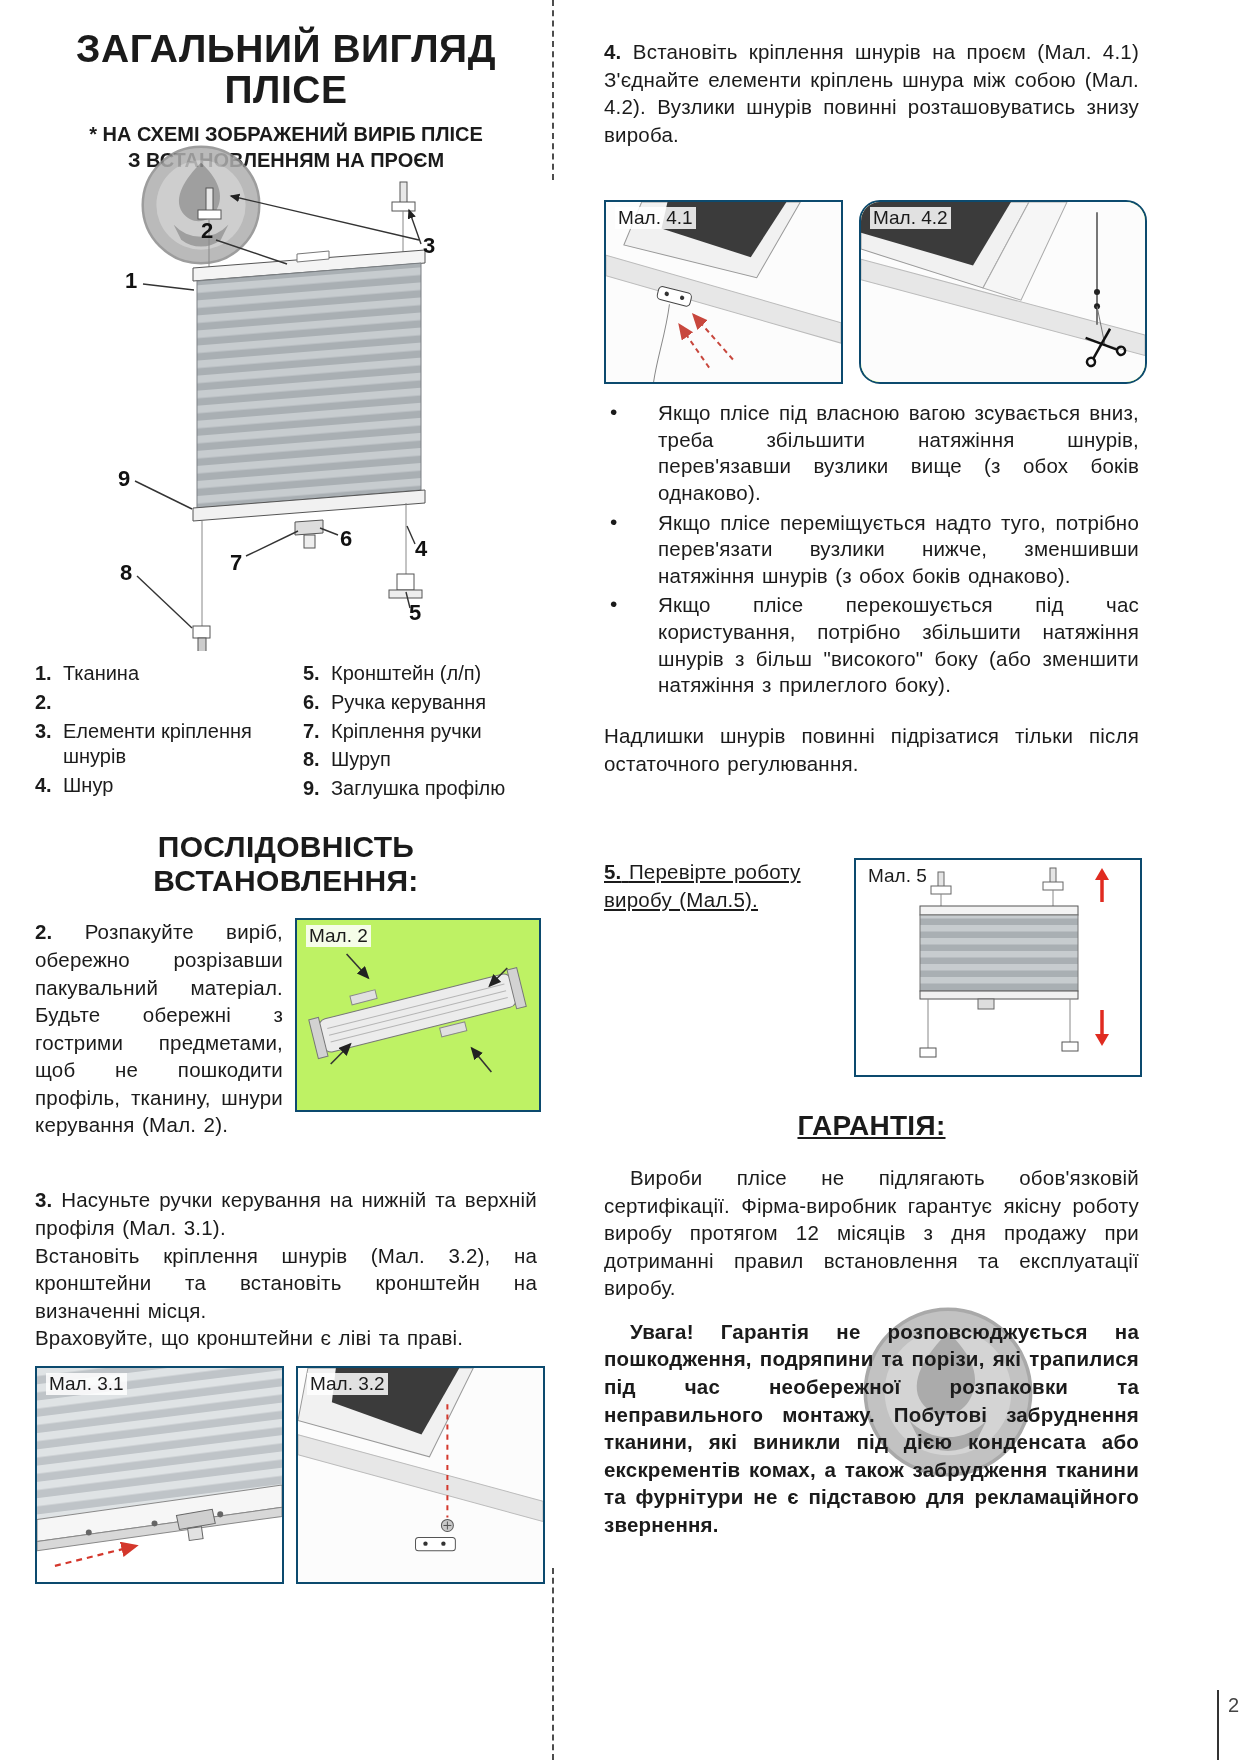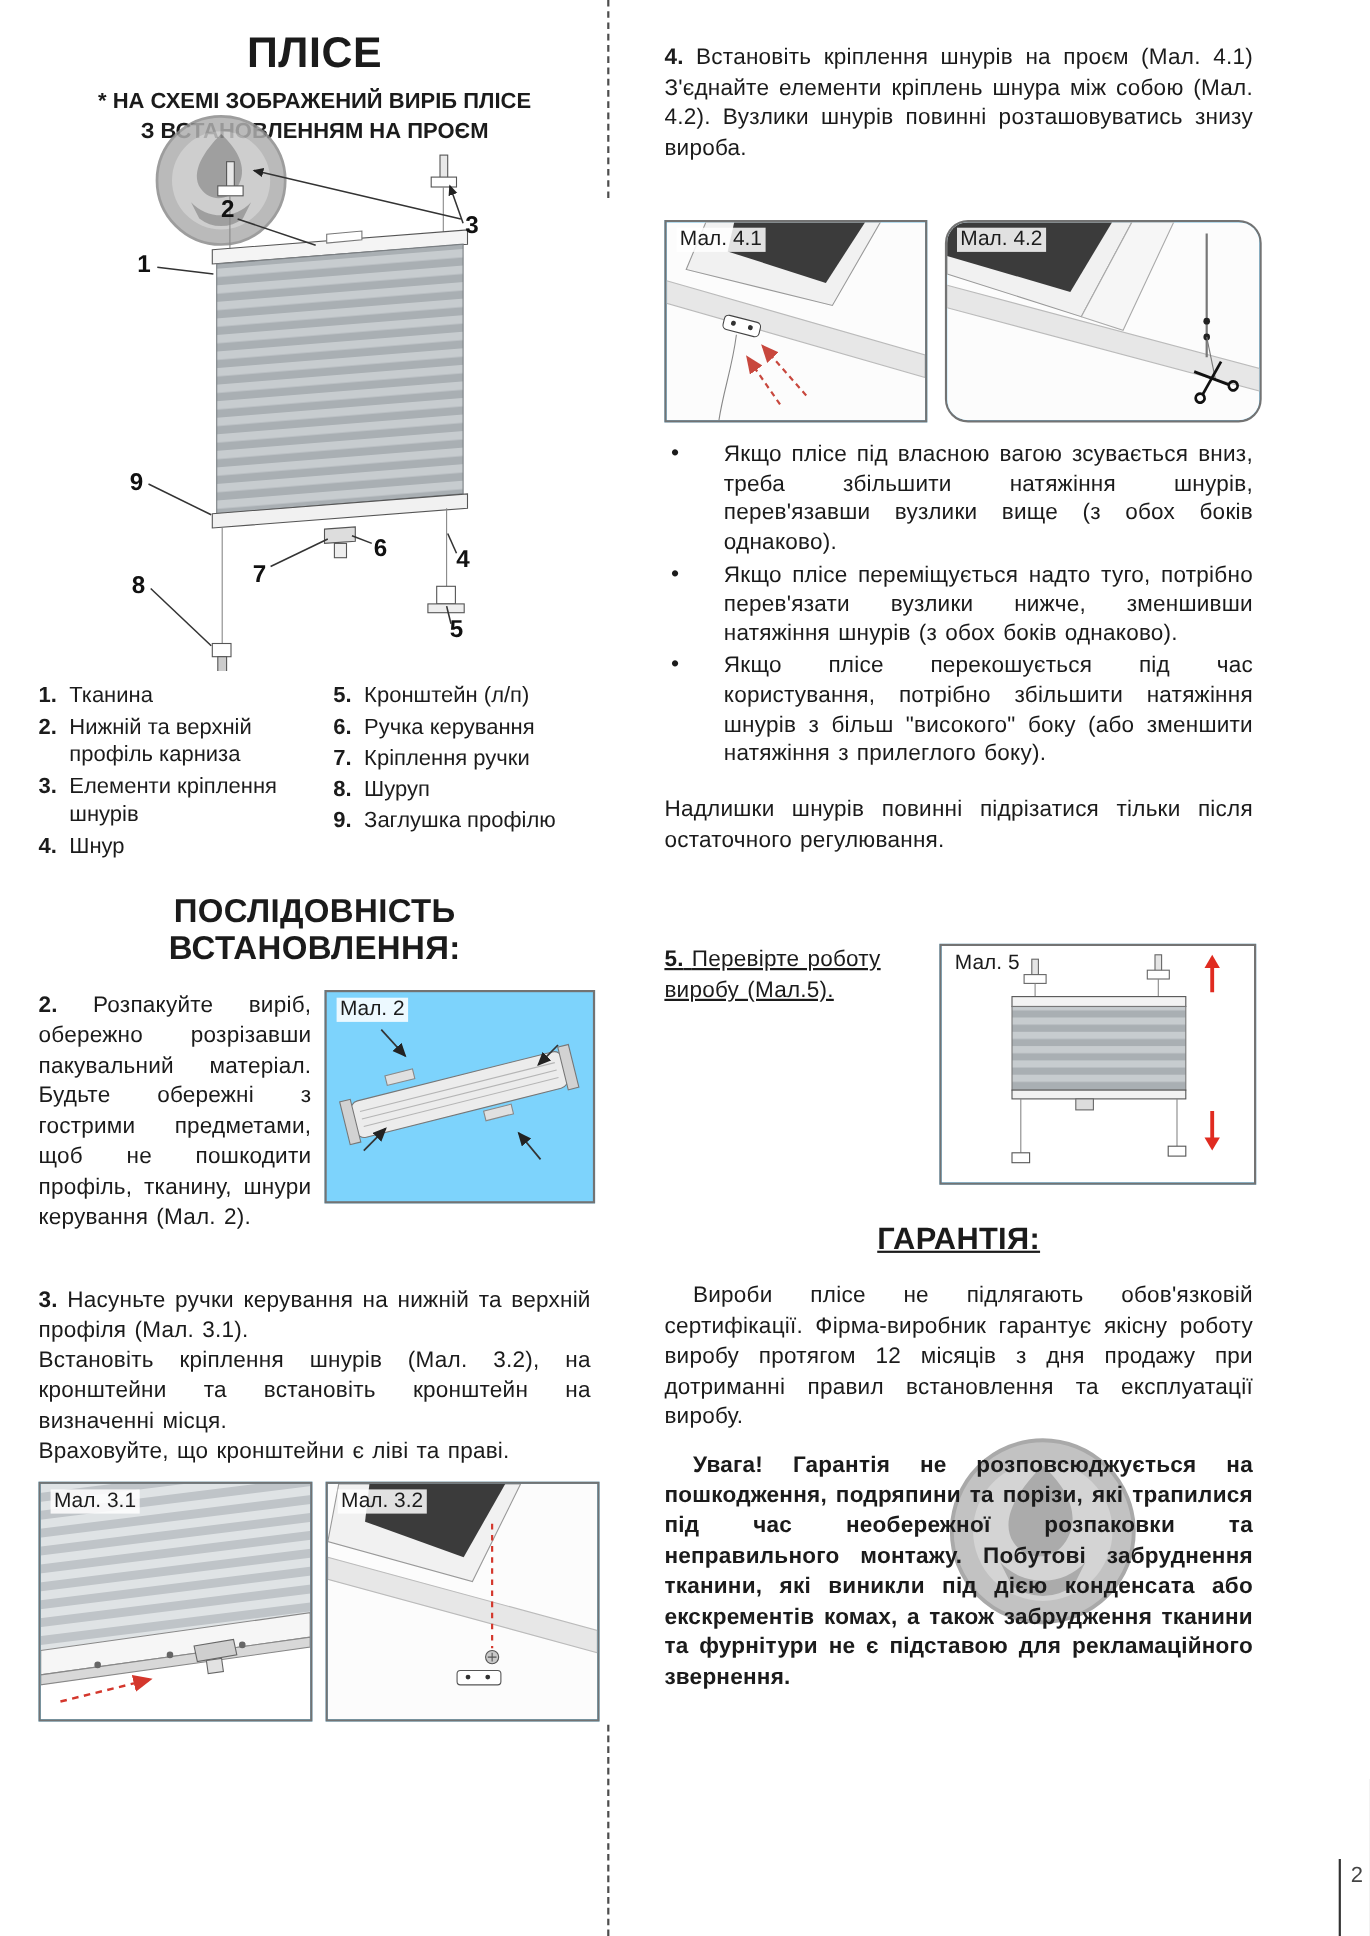--- a/index.html
+++ b/index.html
@@ -28,21 +28,21 @@
 
   .parts { display:flex; margin-top:10px; font-size:20px; line-height:1.28; }
   .pc1 { width:268px; } .pc2 { width:234px; }
   .pitem { display:flex; margin-bottom:3px; }
   .pnum { font-weight:bold; width:28px; flex:none; }
 
   .step2row { display:flex; margin-top:20px; gap:12px; min-height:254px; }
   .step2text { width:248px; flex:none; }
   .step3 { margin-top:14px; }
 
-  .figbox { position:relative; border:2px solid #737373; background:#7dd3fc; overflow:hidden; flex:none; }
+  .figbox { position:relative; border:2px solid #0c4a6e; background:#bef264; overflow:hidden; flex:none; }
   .figbox svg { display:block; width:100%; height:100%; }
   .figlabel { position:absolute; top:5px; left:9px; font-size:19px; z-index:2;
               background:rgba(255,255,255,.85); padding:0 3px; }
 
   .fig2  { width:242px; height:190px; }
   .figrow { display:flex; gap:12px; margin-top:14px; }
   .fig31, .fig32 { width:245px; height:214px; }
 
   .r4 { gap:16px; margin-top:32px; }
   .fig41 { width:235px; height:180px; }
@@ -71,20 +71,21 @@
 <body>
 
 <div class="page">
 
   <div class="divider-seg div-top"></div>
   <div class="divider-seg div-bottom"></div>
 
   <div class="col-left">
 
     <div class="h1">
+      <div>ЗАГАЛЬНИЙ ВИГЛЯД</div>
       <div>ПЛІСЕ</div>
     </div>
 
     <div class="subtitle">
       <div>* НА СХЕМІ ЗОБРАЖЕНИЙ ВИРІБ ПЛІСЕ</div>
       <div>З ВСТАНОВЛЕННЯМ НА ПРОЄМ</div>
     </div>
 
     <div class="diagram">
       <div class="watermark wm-top">
@@ -153,21 +154,20 @@
     </div>
 
     <div class="parts">
       <div class="parts-col pc1">
         <div class="pitem">
             <span class="pnum">1.</span>
             <span class="ptxt">Тканина</span>
           </div>
         <div class="pitem">
             <span class="pnum">2.</span>
-            <span class="ptxt">Нижній та верхній профіль карниза</span>
           </div>
         <div class="pitem">
             <span class="pnum">3.</span>
             <span class="ptxt">Елементи кріплення шнурів</span>
           </div>
         <div class="pitem">
             <span class="pnum">4.</span>
             <span class="ptxt">Шнур</span>
           </div>
       </div>

